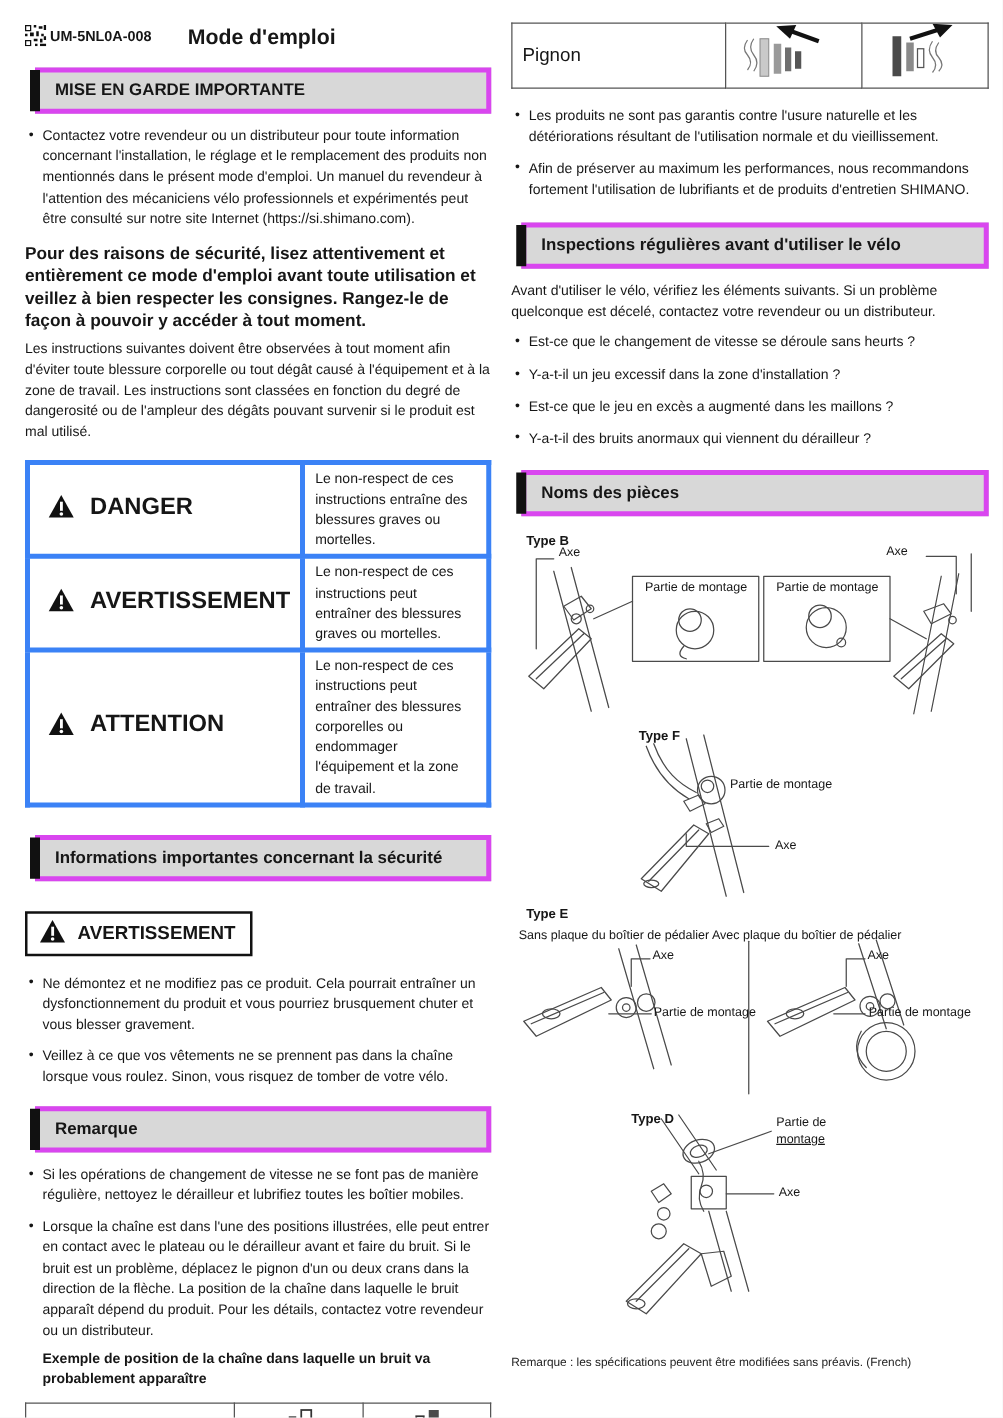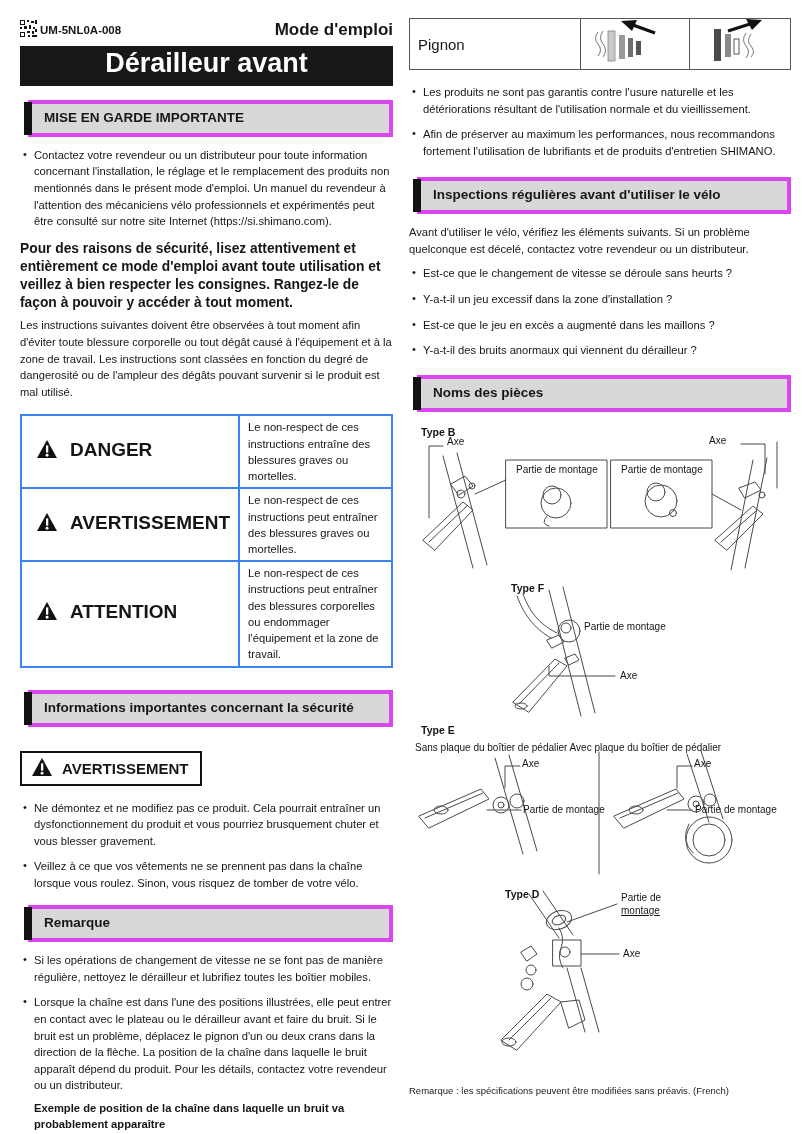--- a/index.html
+++ b/index.html
@@ -2,40 +2,40 @@
 <html><head>
 <meta charset="utf-8">
 <style>
   * { box-sizing: border-box; margin: 0; padding: 0; }
   body { background:#e8e8e8; font-family:"Liberation Sans", sans-serif; }
   .page { position:relative; width:802px; height:1134px; background:#ffffff; margin:0 auto; overflow:hidden; color:#161616; }
   .col-left  { position:absolute; left:20px;  top:20px; width:373px; }
   .col-right { position:absolute; left:409px; top:18px; width:382px; }
 
   
-  .hdr-row { display:flex; justify-content:space-between; align-items:flex-start; margin-bottom:6px; }
+  .hdr-row { display:flex; align-items:flex-start; margin-bottom:6px;gap:29px; }
   .doc-id { display:flex; align-items:center; gap:3px; font-size:11.5px; font-weight:bold; }
   .doc-type { font-size:17px; font-weight:600; }
   .banner { background:#181818; color:#fff; text-align:center; font-size:27px; font-weight:bold; padding:2px 0 7px; margin-bottom:12px; }
 
   
   .section { position:relative; margin:14px 0 10px 8px; background:#d8d8d8; border:4px solid #d946ef; padding:6px 9px 6px 12px; font-size:13.5px; font-weight:bold; line-height:1.25; }
   .section::before { content:""; position:absolute; left:-8px; top:-2px; bottom:-2px; width:8px; background:#111; }
 
   p.body, li { font-size:11.2px; line-height:1.48; }
   p.body { margin:6px 0; }
   .bold-notice { font-size:13.8px; font-weight:bold; line-height:1.3; margin:8px 0 4px; }
   ul.bullets { list-style:none; margin:8px 0 10px; padding-left:14px; }
   ul.bullets li { position:relative; margin-bottom:9px; }
   ul.bullets li::before { content:"•"; position:absolute; left:-11px; top:-1px; }
   .example-bold { font-weight:bold; margin-top:6px; font-size:11.2px; line-height:1.45; }
 
   
   table.hazard { width:100%; border-collapse:collapse; margin:14px 0 4px; }
-  table.hazard td { border:2px solid #3b82f6; padding:3px 8px; vertical-align:middle; }
+  table.hazard td { border:4px solid #3b82f6; padding:3px 8px; vertical-align:middle; }
   td.hz-label { width:47%; }
   .hz-inner { display:flex; align-items:flex-start; gap:12px; padding-left:6px; font-size:19px; font-weight:bold; }
   td.hz-text { font-size:11.2px; line-height:1.45; padding:2px 6px; }
 
   
   .warn-box { display:inline-flex; align-items:center; gap:9px; border:2px solid #111; padding:4px 12px 4px 9px; font-size:15px; font-weight:bold; margin:14px 0 6px; }
 
   
   table.gfx { width:100%; border-collapse:collapse; }
   table.gfx td { border:1px solid #555; height:48px; }
@@ -84,21 +84,20 @@
                 <rect x="12" y="15" width="5" height="2"></rect>
                 <rect x="15" y="9" width="2" height="3"></rect>
               </g>
             </svg>
         </span>
         <span>UM-5NL0A-008</span>
       </div>
       <div class="doc-type">Mode d'emploi</div>
     </div>
 
-    <div class="banner">Dérailleur avant</div>
 
     <div class="section">MISE EN GARDE IMPORTANTE</div>
 
     <ul class="bullets">
       <li>Contactez votre revendeur ou un distributeur pour toute information concernant l'installation, le réglage et le remplacement des produits non mentionnés dans le présent mode d'emploi. Un manuel du revendeur à l'attention des mécaniciens vélo professionnels et expérimentés peut être consulté sur notre site Internet (https://si.shimano.com).</li>
     </ul>
 
     <div class="bold-notice">Pour des raisons de sécurité, lisez attentivement et entièrement ce mode d'emploi avant toute utilisation et veillez à bien respecter les consignes. Rangez-le de façon à pouvoir y accéder à tout moment.</div>
 
     <p class="body">Les instructions suivantes doivent être observées à tout moment afin d'éviter toute blessure corporelle ou tout dégât causé à l'équipement et à la zone de travail. Les instructions sont classées en fonction du degré de dangerosité ou de l'ampleur des dégâts pouvant survenir si le produit est mal utilisé.</p>

